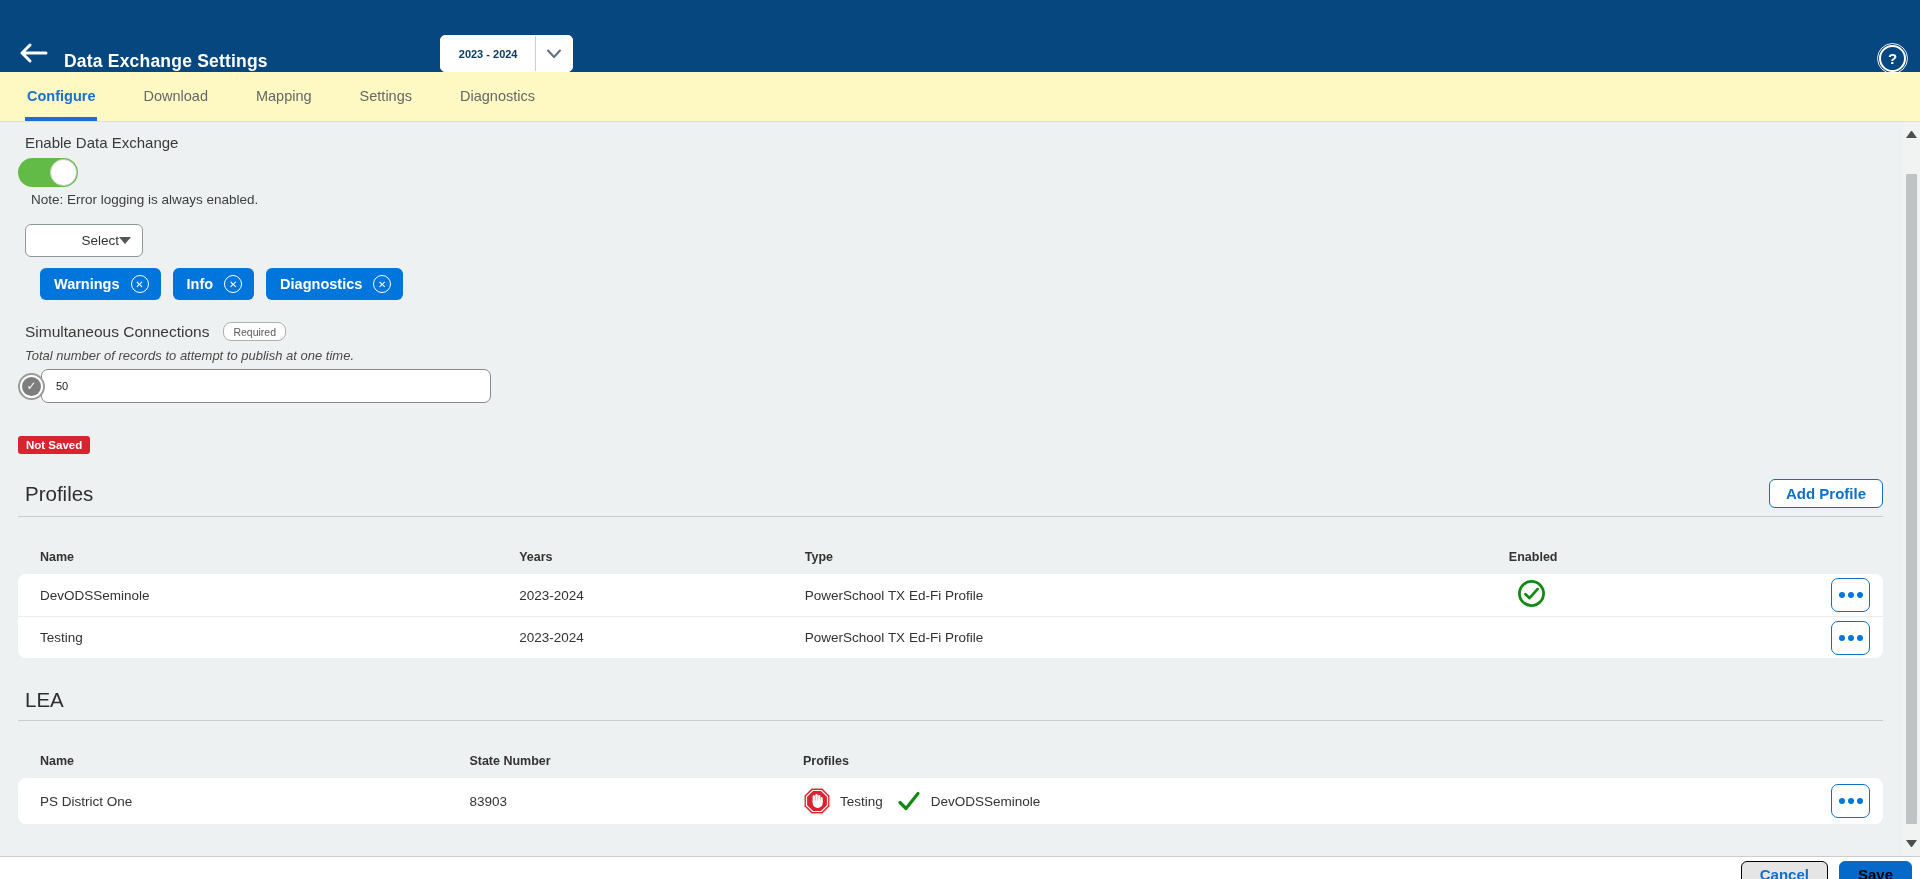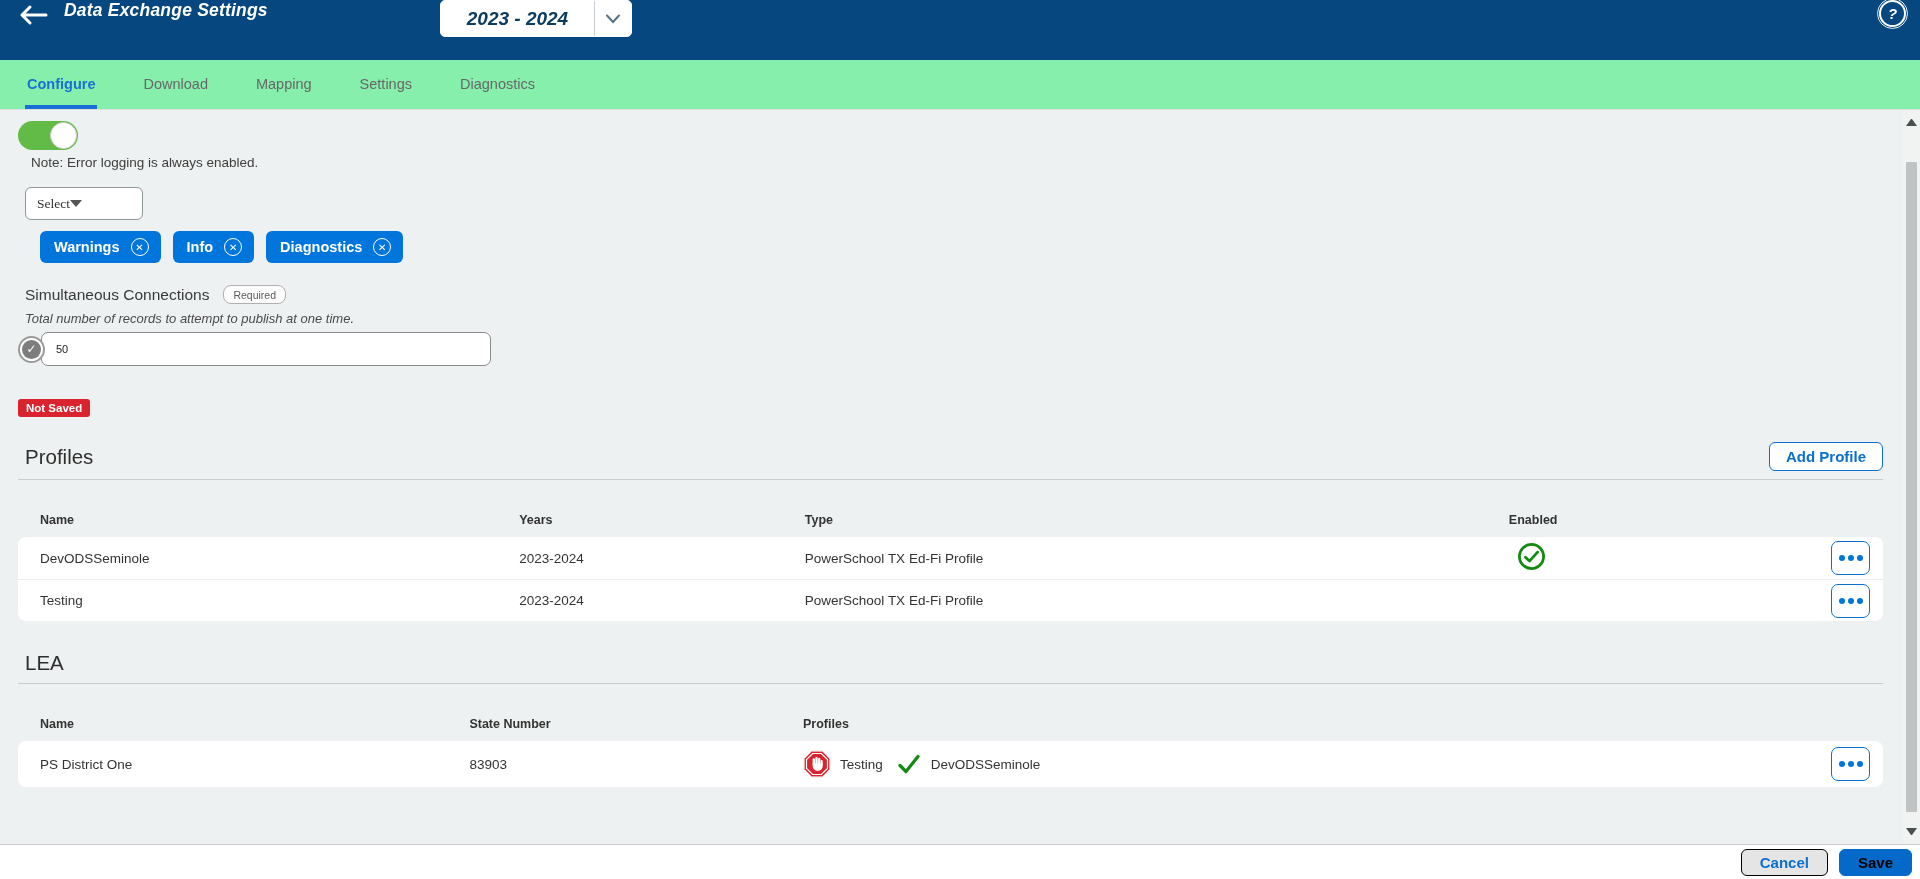--- a/index.html
+++ b/index.html
@@ -1,49 +1,49 @@
 <!DOCTYPE html>
 <html><head>
 <meta charset="utf-8">
 <style>
   * { margin:0; padding:0; box-sizing:border-box; }
   html,body { width:1920px; height:879px; overflow:hidden;
     font-family:"Liberation Sans","DejaVu Sans",sans-serif; background:#eef1f1; color:#333; }
 
   
-  .app-header { height:60px; background:#05477E; display:flex; align-items:flex-start; padding:0 14px 0 16px;font-style:italic; }
+  .app-header { height:72px; background:#05477E; display:flex; align-items:flex-end; padding:0 14px 0 16px; }
   .back-btn { width:34px; height:34px; display:flex; align-items:center; justify-content:center; cursor:pointer; }
   .app-title { color:#fff; font-size:17.5px; font-weight:700; margin-left:14px; letter-spacing:.2px; }
   .year-select { margin-left:172px; background:#fff; border-radius:5px; height:37px; display:flex; align-items:center; overflow:hidden; border:1px solid #fff; }
-  .year-select .yr-text { padding:0 26px; font-size:19px; font-weight:700; color:#0d3c61; }
+  .year-select .yr-text { padding:0 18px; font-size:11px; font-weight:700; color:#0d3c61; }
   .year-select .yr-divider { width:1px; height:37px; background:#c9cfd4; }
   .year-select .yr-caret { width:36px; height:37px; display:flex; align-items:center; justify-content:center; }
   .help-btn { margin-left:auto; width:27px; height:27px; border:2px solid #fff; border-radius:50%;
     outline:1px solid rgba(255,255,255,.9); outline-offset:1px;
     color:#fff; font-size:15px; font-weight:700; display:flex; align-items:center; justify-content:center; cursor:pointer; }
 
   
-  .tabbar { height:50px; background:#86efac; display:flex; gap:44px; padding:0 0 0 25px; border-bottom:1px solid #dcdfdf; }
+  .tabbar { height:50px; background:#fef9c3; display:flex; gap:44px; padding:0 0 0 25px; border-bottom:1px solid #dcdfdf; }
   .tab { font-size:14.5px; color:#676767; padding:16px 2px 0; border-bottom:4px solid transparent; cursor:pointer; }
   .tab.active { color:#1a6fd4; font-weight:700; border-bottom-color:#1a6fd4; }
 
   
   .content { position:relative; height:734px; background:#eef1f1; overflow:hidden; }
   .content-inner { padding:4px 37px 0 18px; }
   .lbl-pad { margin-left:7px; }
 
   .field-label { font-size:15px; color:#3a3a3a; margin-top:8px; }
   .toggle { margin-top:7px; width:60px; height:29px; border-radius:15px; background:#62BB46; position:relative; cursor:pointer; display:block; }
   .toggle .knob { position:absolute; right:1px; top:1px; width:27px; height:27px; border-radius:50%; background:#fff; border:1px solid #cfcfcf; }
 
   .section-label { font-size:15.5px; color:#3a3a3a; margin-top:33px; }
   .note-text { font-size:13.5px; color:#3d3d3d; margin-top:5px; margin-left:13px; }
 
   .select-box { margin-top:17px; margin-left:7px; width:118px; height:33px; background:#fff; border:1px solid #8f9899; border-radius:6px;
-    display:flex; align-items:center; justify-content:flex-start; padding:0 11px; font-size:13.5px; color:#333; cursor:pointer;font-family:Liberation Serif, serif; }
+    display:flex; align-items:center; justify-content:flex-end; padding:0 11px; font-size:13.5px; color:#333; cursor:pointer; }
   .caret-down { width:0; height:0; border-left:6px solid transparent; border-right:6px solid transparent; border-top:7px solid #555; }
 
   .pill-row { display:flex; gap:12px; margin-top:11px; margin-left:22px; }
   .pill { background:#0075DB; color:#fff; font-size:14.5px; font-weight:700; border-radius:6px; height:32px;
     display:flex; align-items:center; padding:0 12px 0 14px; }
   .pill .pill-x { margin-left:11px; width:18px; height:18px; border:1.6px solid #fff; border-radius:50%;
     display:flex; align-items:center; justify-content:center; font-size:10px; font-weight:700; cursor:pointer; }
 
   .sim-row { display:flex; align-items:center; gap:14px; margin-top:22px; }
   .sim-label { font-size:15.5px; color:#3a3a3a; }
@@ -122,20 +122,21 @@
   <div class="tab active">Configure</div>
   <div class="tab">Download</div>
   <div class="tab">Mapping</div>
   <div class="tab">Settings</div>
   <div class="tab">Diagnostics</div>
 </div>
 
 <div class="content">
   <div class="content-inner">
 
+    <div class="field-label lbl-pad">Enable Data Exchange</div>
     <div class="toggle">
       <span class="knob"></span>
     </div>
 
     <div class="note-text">Note: Error logging is always enabled.</div>
 
     <div class="select-box">
       <span>Select</span>
       <span class="caret-down"></span>
     </div>

